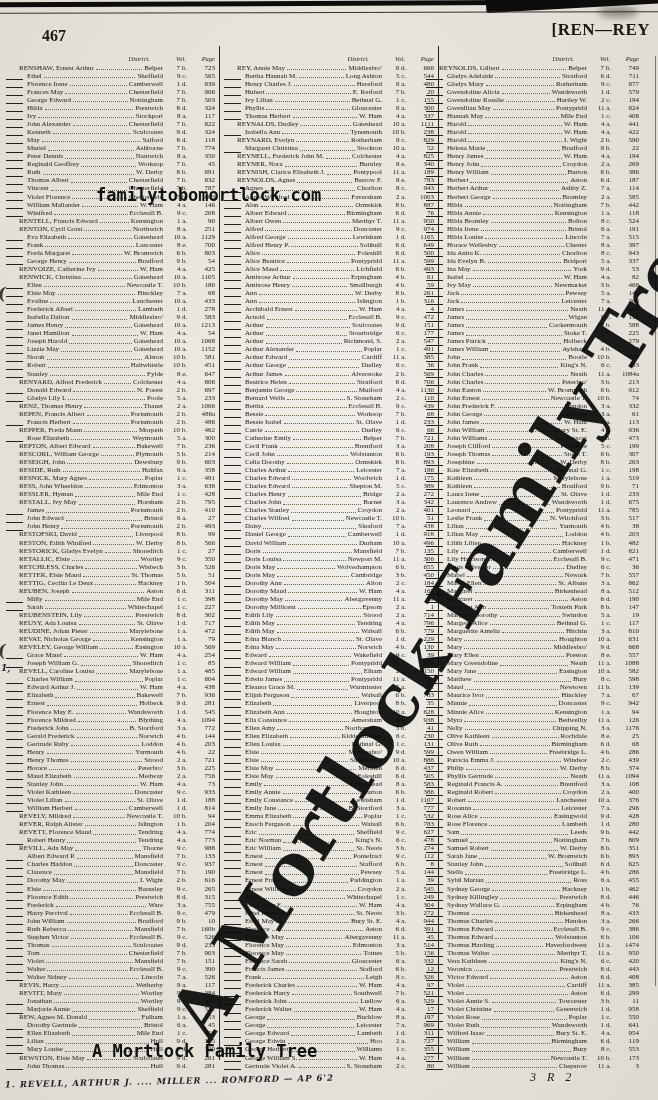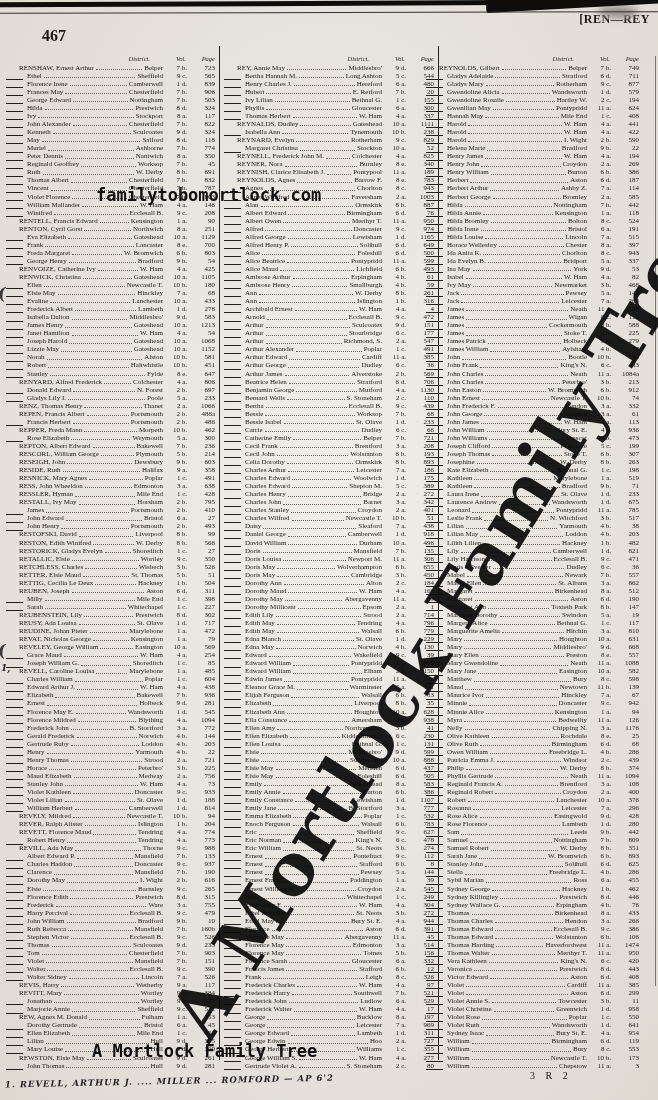--- a/index.html
+++ b/index.html
@@ -15,21 +15,21 @@
   .band2{position:absolute;top:-6px;left:486px;width:180px;height:14px;background:#0e0d0b;
          transform:rotate(-3.2deg);border-radius:2px;z-index:9;}
   .topline{position:absolute;top:12px;left:0;width:658px;height:1px;background:#35322c;
            transform:rotate(-0.15deg);z-index:9;}
   .smudge{position:absolute;top:6px;left:598px;width:40px;height:12px;background:#94908a;
           border-radius:50%;filter:blur(3px);z-index:8;}
   
   .pgnum{position:absolute;left:42px;top:27px;font-weight:bold;font-size:16px;}
   .title{position:absolute;left:70px;top:25px;width:520px;text-align:center;
          font-weight:bold;font-size:12.5px;letter-spacing:0.4px;}
-  .range{position:absolute;right:8px;top:12px;font-weight:bold;font-size:12px;letter-spacing:0.5px;}
+  .range{position:absolute;right:8px;top:20px;font-weight:bold;font-size:17px;letter-spacing:0.5px;}
   
   .col{position:absolute;top:52px;z-index:1;}
   #c0{left:6px;width:209px;}
   #c1{left:224px;width:210px;}
   #c2{left:426px;width:213px;}
   .vsep{position:absolute;top:46px;width:1px;height:1014px;background:#24201a;z-index:1;}
   #sep1{left:219px;} #sep2{left:438px;}
   #sep3{left:655px;top:56px;height:930px;opacity:.55;}
   .colhead{display:flex;height:12px;line-height:13px;font-style:italic;font-size:6.5px;color:#2a261f;}
   .ch0{flex:1;text-align:right;padding-right:12px;}
@@ -38,21 +38,21 @@
   .row{display:flex;align-items:flex-end;height:8.05px;line-height:8.3px;font-size:7px;
        overflow:hidden;white-space:nowrap;}
   .row.sn{padding-left:13px;}
   .dash{flex:none;width:17px;height:5px;border-bottom:1px solid #241f18;margin-right:4px;}
   .nm{flex:none;}
   .ldr{flex:1 1 2px;min-width:2px;border-bottom:1px dotted #6d6457;margin:0 2px 2px 2px;}
   .dist{flex:none;}
   .vol{flex:none;width:24px;text-align:right;}
   .pg{flex:none;width:28px;text-align:right;}
   
-  .sig{position:absolute;left:530px;top:1070px;font-size:10px;letter-spacing:4px;}
+  .sig{position:absolute;left:530px;top:1070px;font-size:12px;letter-spacing:4px;font-style:italic;}
   
   .wm-diag{position:absolute;left:152px;top:1008px;z-index:5;transform:rotate(-58deg);
            transform-origin:0 0;font-family:"DejaVu Serif",serif;font-weight:bold;
            font-size:72px;letter-spacing:1px;color:#0b0b0b;opacity:.93;white-space:nowrap;}
   .wm-site{position:absolute;left:96px;top:185px;z-index:6;font-family:"DejaVu Sans Mono",monospace;
            font-weight:bold;font-size:17px;letter-spacing:0;color:#111;white-space:nowrap;}
   .wm-bottom{position:absolute;left:92px;top:1041px;z-index:6;font-family:"DejaVu Sans Mono",monospace;
            font-weight:bold;font-size:17px;color:#111;white-space:nowrap;}
   
   .hand{position:absolute;left:5px;top:1076px;z-index:6;font-family:"DejaVu Serif",serif;
@@ -3010,21 +3010,21 @@
       <div class="row">
         <span class="dash"></span>
         <span class="nm">Violet Ruth</span>
         <span class="ldr"></span>
         <span class="dist">Wandsworth</span>
         <span class="vol">1 d.</span>
         <span class="pg">641</span>
       </div>
       <div class="row">
         <span class="dash"></span>
-        <span class="nm">Sydney Isaac</span>
+        <span class="nm">Wilfred Isaac</span>
         <span class="ldr"></span>
         <span class="dist">Bury St. E.</span>
         <span class="vol">4 a.</span>
         <span class="pg">954</span>
       </div>
       <div class="row">
         <span class="dash"></span>
         <span class="nm">William</span>
         <span class="ldr"></span>
         <span class="dist">Birmingham</span>

